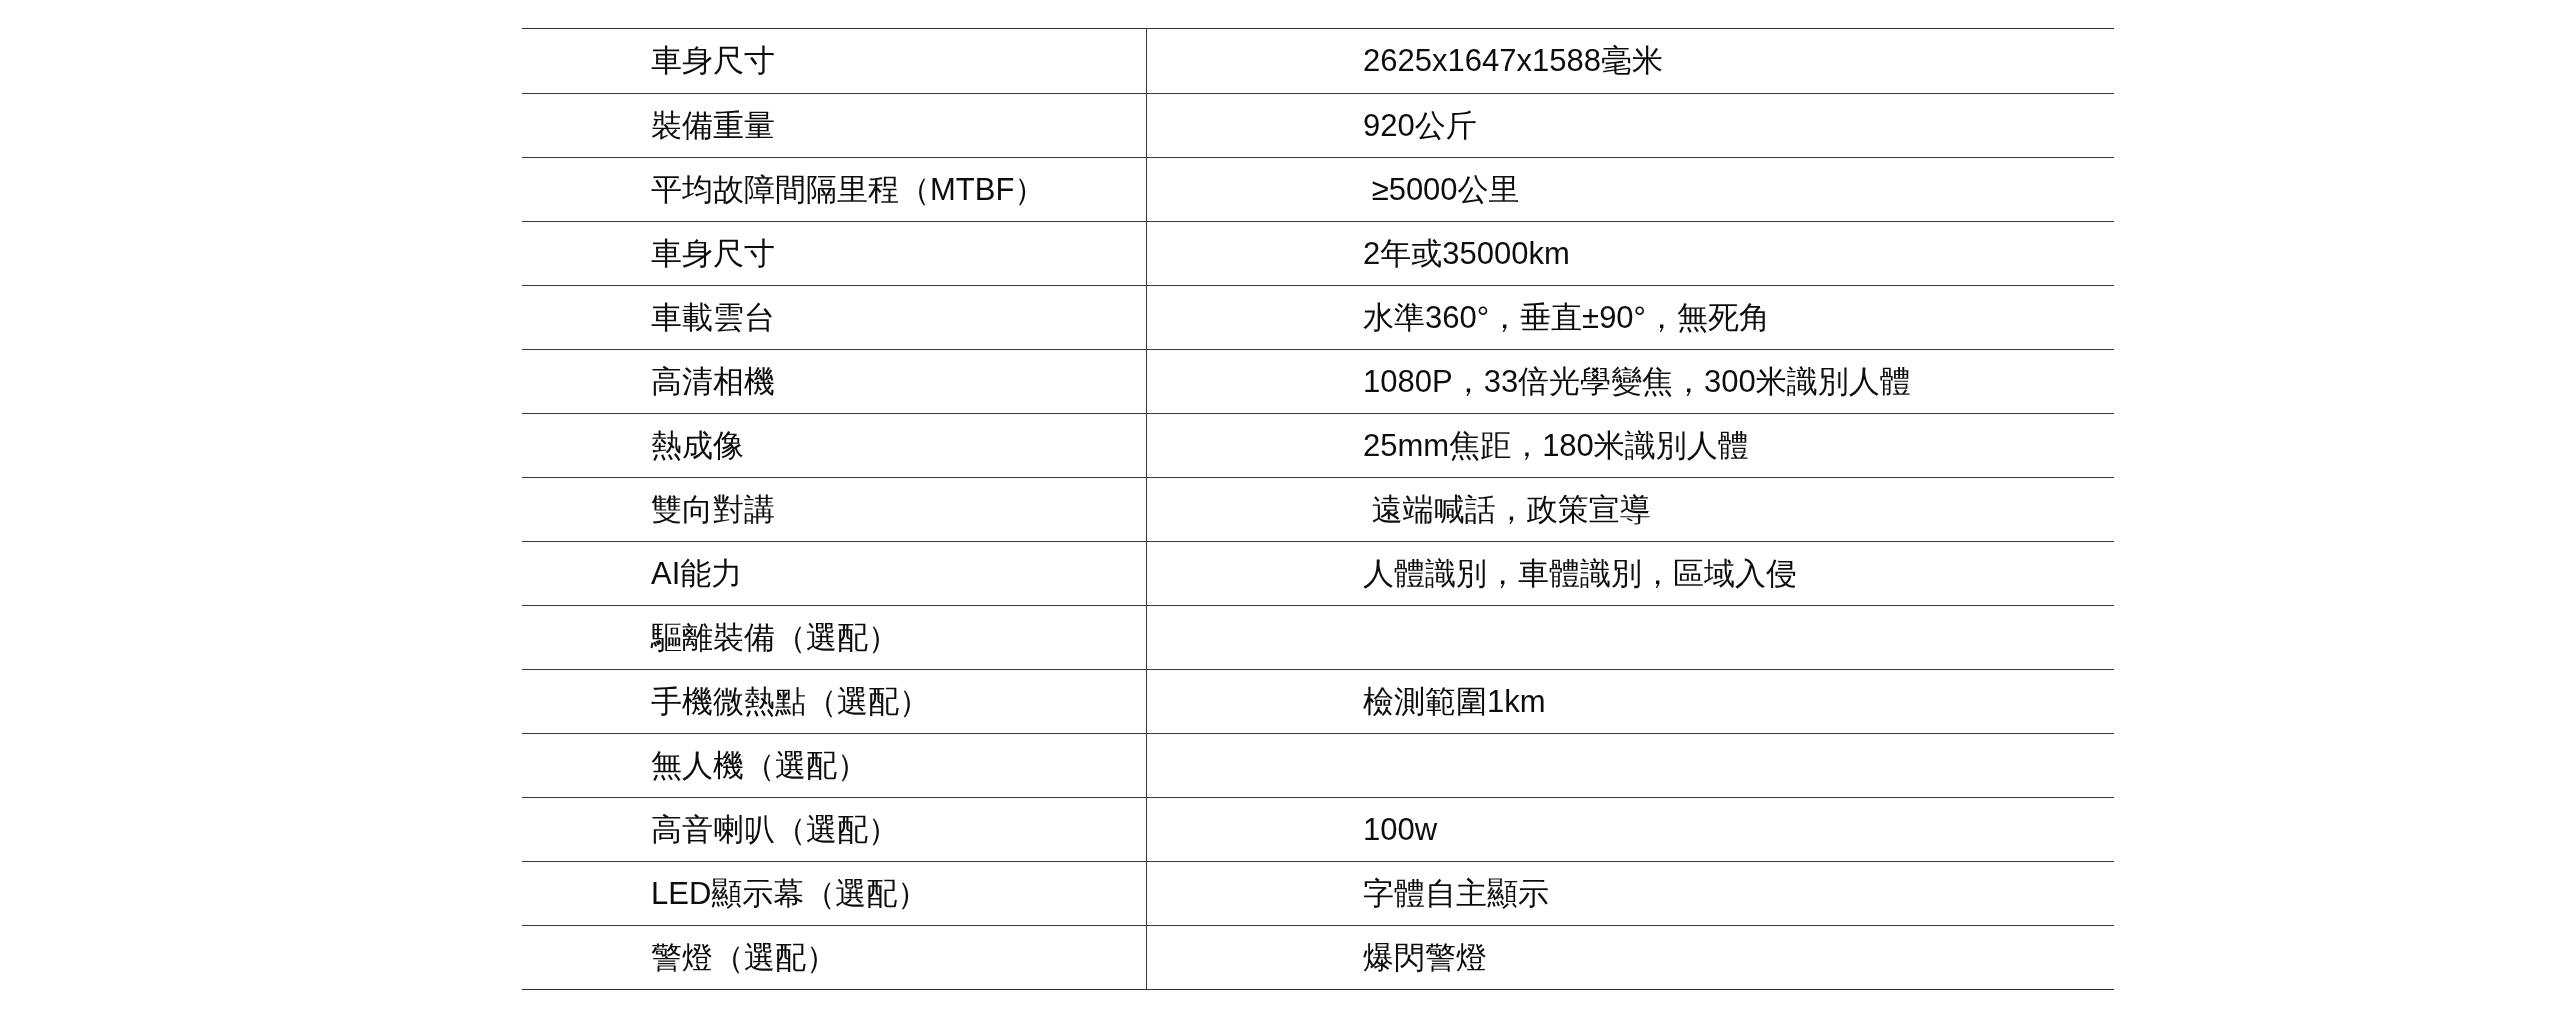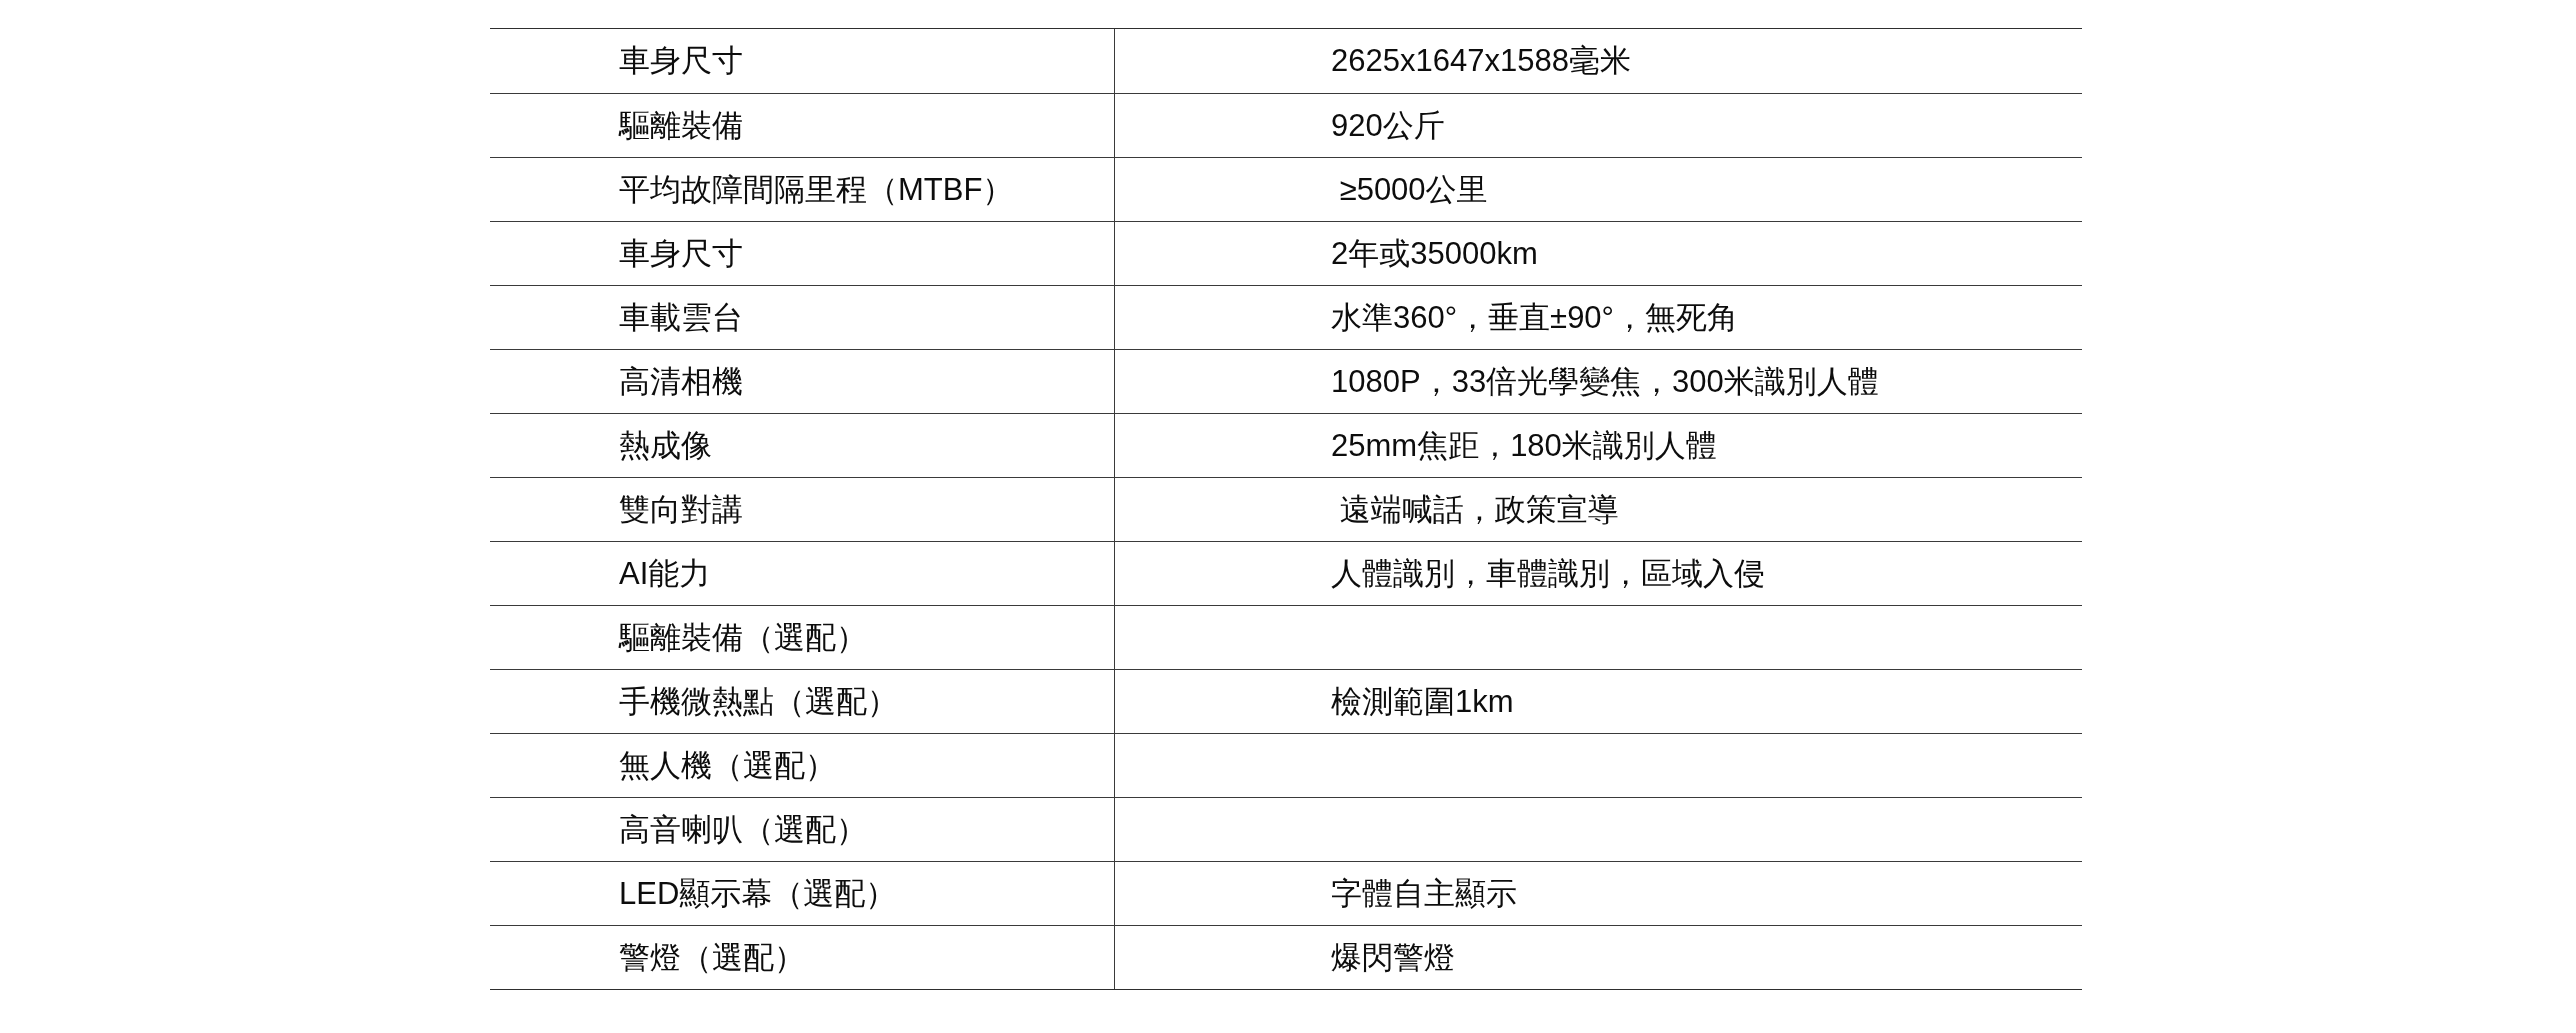--- a/index.html
+++ b/index.html
@@ -6,21 +6,21 @@
     margin: 0;
     padding: 0;
     width: 2576px;
     height: 1033px;
     background: #ffffff;
     overflow: hidden;
     font-family: "Liberation Sans", "DejaVu Sans", sans-serif;
   }
   .spec-table {
     position: absolute;
-    left: 490px;
+    left: 522px;
     top: 28px;
     width: 1592px;
     box-sizing: border-box;
     border-top: 1.9px solid #2e2e2e;
     border-bottom: 1.3px solid #2e2e2e;
   }
   .spec-row {
     display: flex;
     height: 64px;
     box-sizing: border-box;
@@ -53,21 +53,21 @@
 </style>
 </head>
 <body>
 
 <div class="spec-table">
   <div class="spec-row">
     <div class="spec-label">車身尺寸</div>
     <div class="spec-value">2625x1647x1588毫米</div>
   </div>
   <div class="spec-row">
-    <div class="spec-label">驅離裝備</div>
+    <div class="spec-label">裝備重量</div>
     <div class="spec-value">920公斤</div>
   </div>
   <div class="spec-row">
     <div class="spec-label">平均故障間隔里程（MTBF）</div>
     <div class="spec-value"> ≥5000公里</div>
   </div>
   <div class="spec-row">
     <div class="spec-label">車身尺寸</div>
     <div class="spec-value">2年或35000km</div>
   </div>
@@ -96,20 +96,21 @@
   </div>
   <div class="spec-row">
     <div class="spec-label">手機微熱點（選配）</div>
     <div class="spec-value">檢測範圍1km</div>
   </div>
   <div class="spec-row">
     <div class="spec-label">無人機（選配）</div>
   </div>
   <div class="spec-row">
     <div class="spec-label">高音喇叭（選配）</div>
+    <div class="spec-value">100w</div>
   </div>
   <div class="spec-row">
     <div class="spec-label">LED顯示幕（選配）</div>
     <div class="spec-value">字體自主顯示</div>
   </div>
   <div class="spec-row">
     <div class="spec-label">警燈（選配）</div>
     <div class="spec-value">爆閃警燈</div>
   </div>
 </div>

